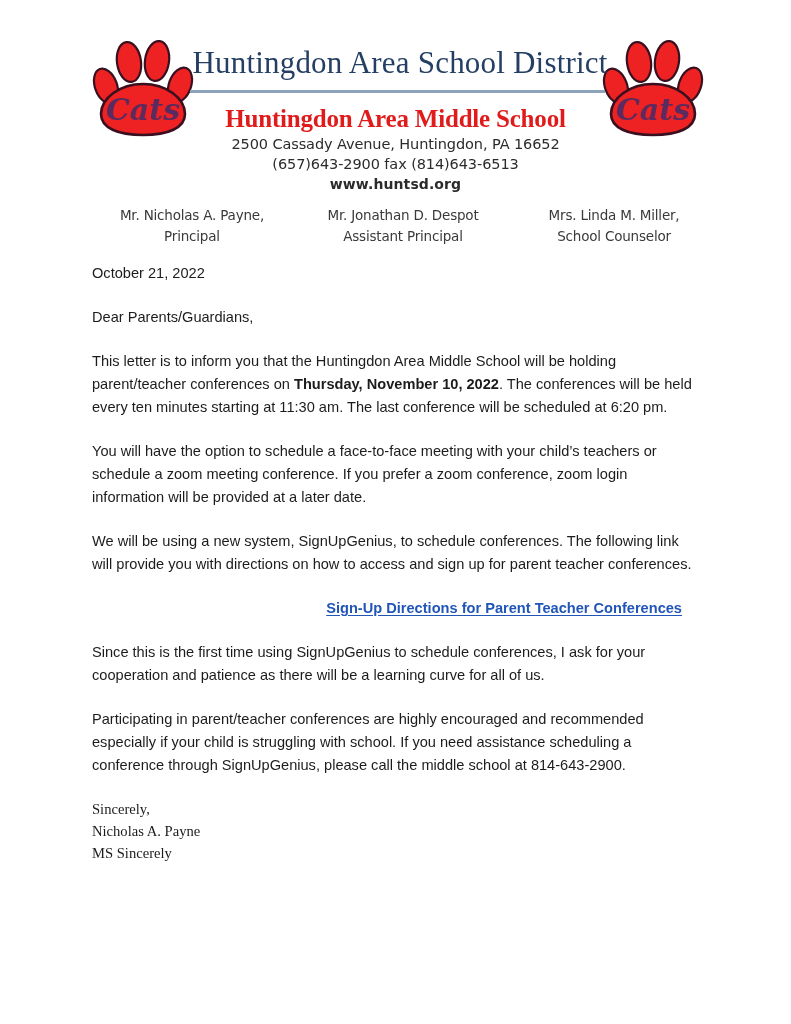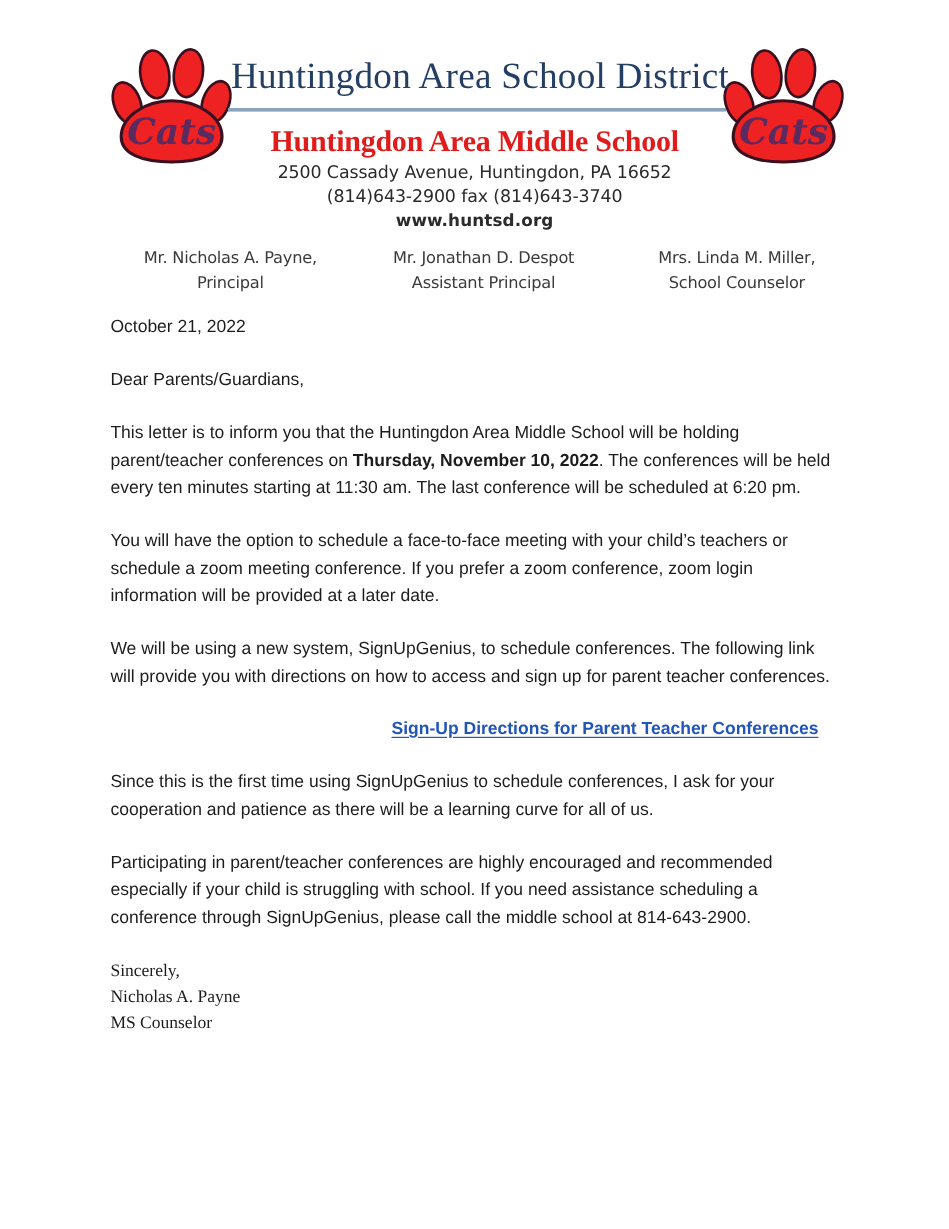--- a/index.html
+++ b/index.html
@@ -180,21 +180,21 @@
   </div>
 
   <div class="district-title">Huntingdon Area School District</div>
 
   <div class="district-rule"></div>
 
   <div class="school-name">Huntingdon Area Middle School</div>
 
   <div class="contact-block">
     <div>2500 Cassady Avenue, Huntingdon, PA  16652</div>
-    <div>(814)643-2900   fax (814)643-3740</div>
+    <div>(657)643-2900   fax (814)643-6513</div>
     <div class="web">www.huntsd.org</div>
   </div>
 </div>
 
 <div class="admin-row">
   <div class="admin-col">
     <span class="admin-name">Mr. Nicholas A. Payne,</span>
     <span class="admin-title">Principal</span>
   </div>
   <div class="admin-col">
@@ -223,16 +223,16 @@
     <a class="doc-link" href="#">Sign-Up Directions for Parent Teacher Conferences</a>
   </p>
 
   <p>Since this is the first time using SignUpGenius to schedule conferences, I ask for your cooperation and patience as there will be a learning curve for all of us.</p>
 
   <p>Participating in parent/teacher conferences are highly encouraged and recommended especially if your child is struggling with school.  If you need assistance scheduling a conference through SignUpGenius, please call the middle school at 814-643-2900.</p>
 
   <p class="signature">
     <span>Sincerely,</span>
     <span>Nicholas A. Payne</span>
-    <span>MS Counselor</span>
+    <span>MS Sincerely</span>
   </p>
 
 </div>
 
 </body></html>

